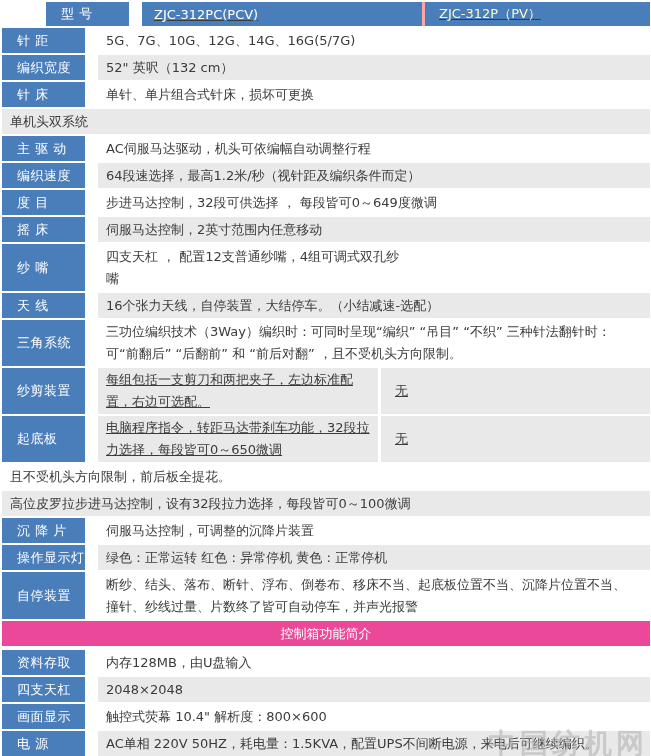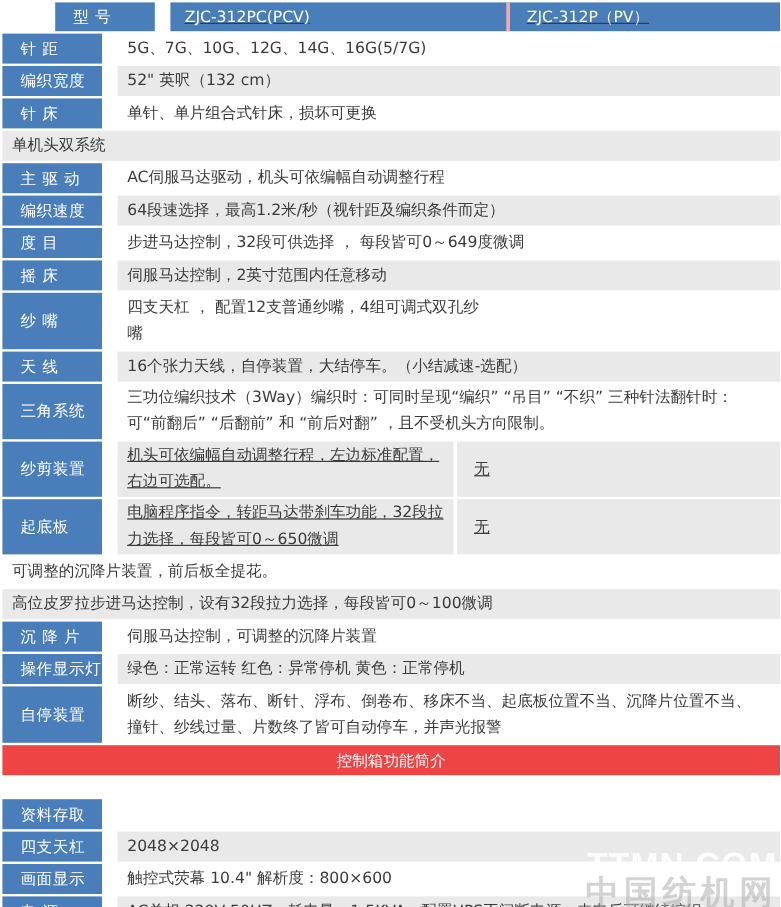--- a/index.html
+++ b/index.html
@@ -47,22 +47,22 @@
   }
   .hcell1{
     width:280px;flex:0 0 280px;background:#4a7ebb;color:#fff;
     display:flex;align-items:center;padding-left:12px;box-sizing:border-box;
   }
   .hcell2{
     flex:1;background:#4a7ebb;color:#fef9c3;border-left:3px solid #fca5a5;
     display:flex;align-items:center;padding-left:14px;box-sizing:border-box;text-align:right;
   }
   .bar{
-    height:25px;margin:0 1px 20px 2px;
-    background:#ef4444;color:#fff;
+    height:25px;margin:0 1px 4px 2px;
+    background:#ec4899;color:#fff;
     display:flex;align-items:center;justify-content:center;
   }
   .watermark{
     position:absolute;right:3px;bottom:2px;
     text-align:right;pointer-events:none;
     font-family:Liberation Sans, sans-serif;
     font-weight:bold;
   }
   .wm1{
     font-size:28px;line-height:24px;
@@ -139,35 +139,35 @@
   </div>
 
   <div class="row tall-b">
     <div class="lbl">三角系统</div>
     <div class="cell">三功位编织技术（3Way）编织时：可同时呈现“编织” “吊目” “不织” 三种针法翻针时：可“前翻后” “后翻前” 和 “前后对翻” ，且不受机头方向限制。</div>
   </div>
 
   <div class="row tall-b shade">
     <div class="lbl">纱剪装置</div>
     <div class="split">
-      <div class="c1">机头可依编幅自动调整行程，左边标准配置，右边可选配。</div>
+      <div class="c1">每组包括一支剪刀和两把夹子，左边标准配置，右边可选配。</div>
       <div class="c2">无</div>
     </div>
   </div>
 
   <div class="row tall-b shade">
     <div class="lbl">起底板</div>
     <div class="split">
       <div class="c1">电脑程序指令，转距马达带刹车功能，32段拉力选择，每段皆可0～650微调</div>
       <div class="c2">无</div>
     </div>
   </div>
 
   <div class="row">
-    <div class="cell">可调整的沉降片装置，前后板全提花。</div>
+    <div class="cell">且不受机头方向限制，前后板全提花。</div>
   </div>
 
   <div class="row shade">
     <div class="cell">高位皮罗拉步进马达控制，设有32段拉力选择，每段皆可0～100微调</div>
   </div>
 
   <div class="row">
     <div class="lbl">沉 降 片</div>
     <div class="cell">伺服马达控制，可调整的沉降片装置</div>
   </div>
@@ -179,20 +179,21 @@
 
   <div class="row tall-a">
     <div class="lbl">自停装置</div>
     <div class="cell">断纱、结头、落布、断针、浮布、倒卷布、移床不当、起底板位置不当、沉降片位置不当、撞针、纱线过量、片数终了皆可自动停车，并声光报警</div>
   </div>
 
   <div class="bar">控制箱功能简介</div>
 
   <div class="row">
     <div class="lbl">资料存取</div>
+    <div class="cell">内存128MB，由U盘输入</div>
   </div>
 
   <div class="row shade">
     <div class="lbl">四支天杠</div>
     <div class="cell">2048×2048</div>
   </div>
 
   <div class="row">
     <div class="lbl">画面显示</div>
     <div class="cell">触控式荧幕 10.4" 解析度：800×600</div>

